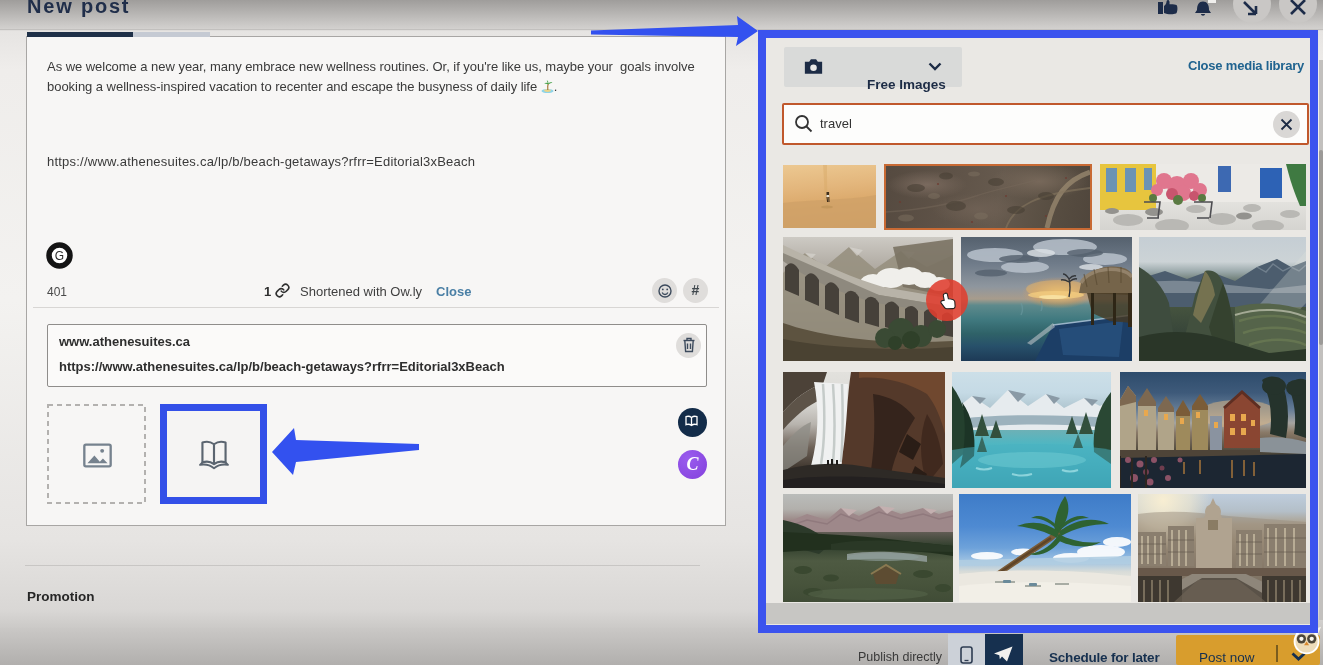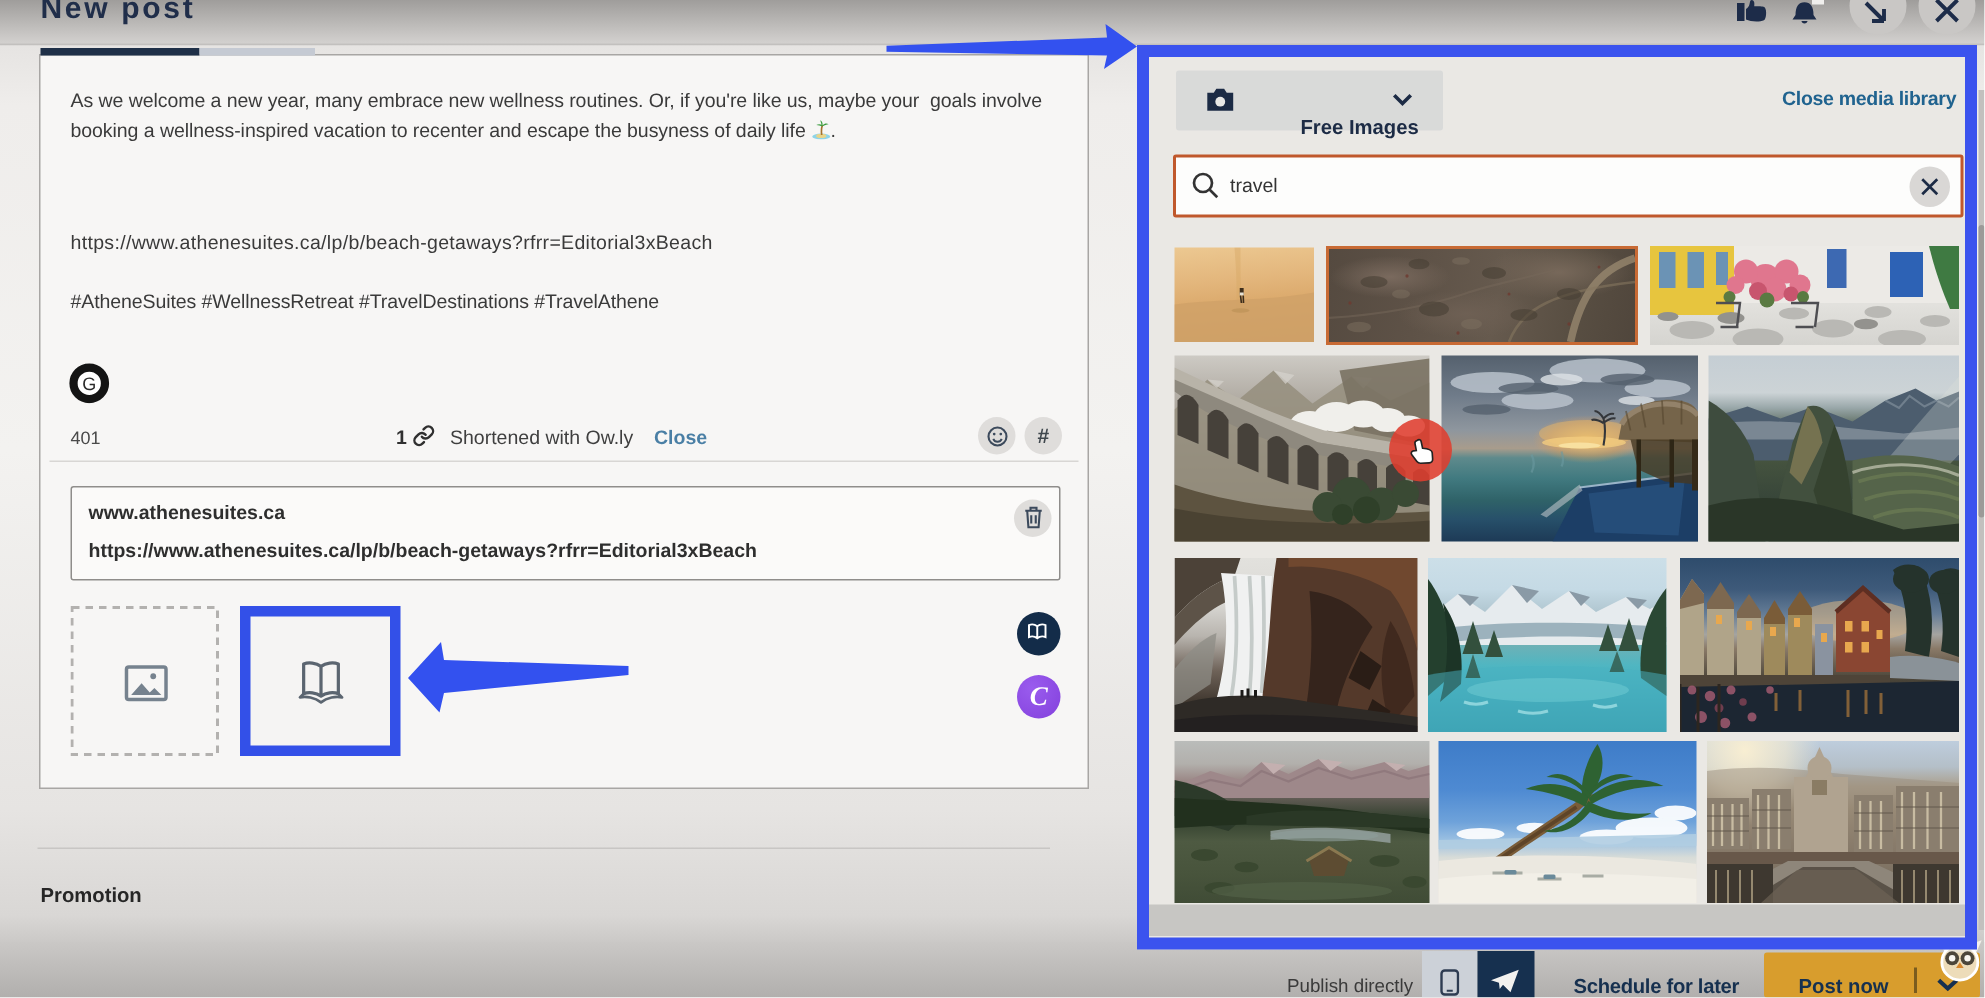--- a/index.html
+++ b/index.html
@@ -31,21 +31,20 @@
   <div class="abs" style="left:27px;top:32px;width:106px;height:5px;background:#1f3048;"></div>
   <div class="abs" style="left:133px;top:32px;width:77px;height:5px;background:#c5cad3;"></div>
 
   <div class="abs" style="left:47px;top:57px;width:700px;font-size:13px;line-height:19.5px;color:#3a3a3a;letter-spacing:-.04px;">As we welcome a new year, many embrace new wellness routines. Or, if you're like us, maybe your&nbsp; goals involve<br>booking a wellness-inspired vacation to recenter and escape the busyness of daily life <svg width="13" height="13" viewBox="0 0 13 13" style="vertical-align:-2px">
         <ellipse cx="6.5" cy="11" rx="6" ry="2" fill="#8ed4e8"></ellipse>
         <ellipse cx="6.5" cy="10.6" rx="3.4" ry="1.4" fill="#e8d48a"></ellipse>
         <path d="M6.8 10 C6.4 7 6.6 5 7.4 3.4" stroke="#a5722e" stroke-width="1.1" fill="none"></path>
         <path d="M7.4 3.6 C8.6 2.2 10.2 2 11.4 2.8 C10 3 8.8 3.4 7.6 4.2 z M7.4 3.6 C7.6 2 7 0.8 5.8 0.2 C6.2 1.4 6.6 2.6 6.8 3.8 z M7.4 3.6 C6 2.6 4.4 2.6 3.2 3.4 C4.6 3.6 6 3.8 7 4.4 z" fill="#3e9e42"></path>
       </svg>.</div>
   <div class="abs" style="left:47px;top:154px;font-size:13px;color:#3a3a3a;letter-spacing:.22px;">https://www.athenesuites.ca/lp/b/beach-getaways?rfrr=Editorial3xBeach</div>
-  <div class="abs" style="left:47px;top:193px;font-size:13px;color:#3a3a3a;letter-spacing:-.06px;">#AtheneSuites #WellnessRetreat #TravelDestinations #TravelAthene</div>
 
   <svg class="abs" style="left:46px;top:242px;" width="27" height="27" viewBox="0 0 27 27">
     <circle cx="13.5" cy="13.5" r="10.5" fill="#fff" stroke="#141414" stroke-width="5.5"></circle>
     <text x="13.5" y="18" text-anchor="middle" font-family="Liberation Sans" font-size="12" fill="#2a2a2a">G</text>
   </svg>
 
   <div class="abs" style="left:47px;top:285px;font-size:12px;color:#4a4a4a;text-align:right;">401</div>
   <div class="abs" style="left:264px;top:284px;font-size:13px;font-weight:bold;color:#303030;">1</div>
   <svg class="abs" style="left:275px;top:283px;" width="15" height="15" viewBox="0 0 24 24">
     <g stroke="#303030" stroke-width="2.6" fill="none" stroke-linecap="round">
@@ -111,21 +110,21 @@
   <svg class="abs" style="left:960px;top:646px;" width="13" height="18" viewBox="0 0 13 18">
     <rect x="1" y="1" width="11" height="16" rx="2.2" stroke="#2e3c52" stroke-width="1.6" fill="none"></rect>
     <path d="M4.5 14.5 h4" stroke="#2e3c52" stroke-width="1.3"></path>
   </svg>
   <div class="abs" style="left:985px;top:634px;width:38px;height:31px;background:#16304f;"></div>
   <svg class="abs" style="left:993px;top:646px;" width="21" height="16" viewBox="0 0 21 16">
     <path d="M1 7.5 L19.5 0.5 L14 15.5 L9 10.5 L6.8 13.3 L6.3 9.2 z" fill="#f2f1ef"></path>
   </svg>
   <div class="abs" style="left:1049px;top:650px;font-size:13.5px;font-weight:bold;color:#16304f;letter-spacing:-.2px;">Schedule for later</div>
   <div class="abs" style="left:1176px;top:635px;width:144px;height:30px;background:#d89d2d;border-radius:2px;"></div>
-  <div class="abs" style="left:1199px;top:650px;font-size:13.5px;font-weight:bold;color:#16304f;">Post now</div>
+  <div class="abs" style="left:1199px;top:650px;font-size:13.5px;font-weight:normal;color:#16304f;">Post now</div>
   <div class="abs" style="left:1276px;top:645px;width:1.5px;height:17px;background:#7a5c1e;"></div>
   <svg class="abs" style="left:1291px;top:652px;" width="15" height="9" viewBox="0 0 15 9">
     <path d="M1.5 1.5 l6 5.5 6-5.5" stroke="#16304f" stroke-width="2.8" fill="none"></path>
   </svg>
 
   <svg class="abs" style="left:1292px;top:626px;" width="30" height="30" viewBox="0 0 35 33">
     <path d="M5 9 L1 0 L13 4 z" fill="#f5f2ec"></path>
     <path d="M30 9 L34 0 L22 4 z" fill="#f5f2ec"></path>
     <circle cx="17" cy="17" r="14" fill="#f2ecdc" opacity=".8"></circle>
     <circle cx="17" cy="17" r="14" fill="none" stroke="#fff" stroke-width="2.2"></circle>

